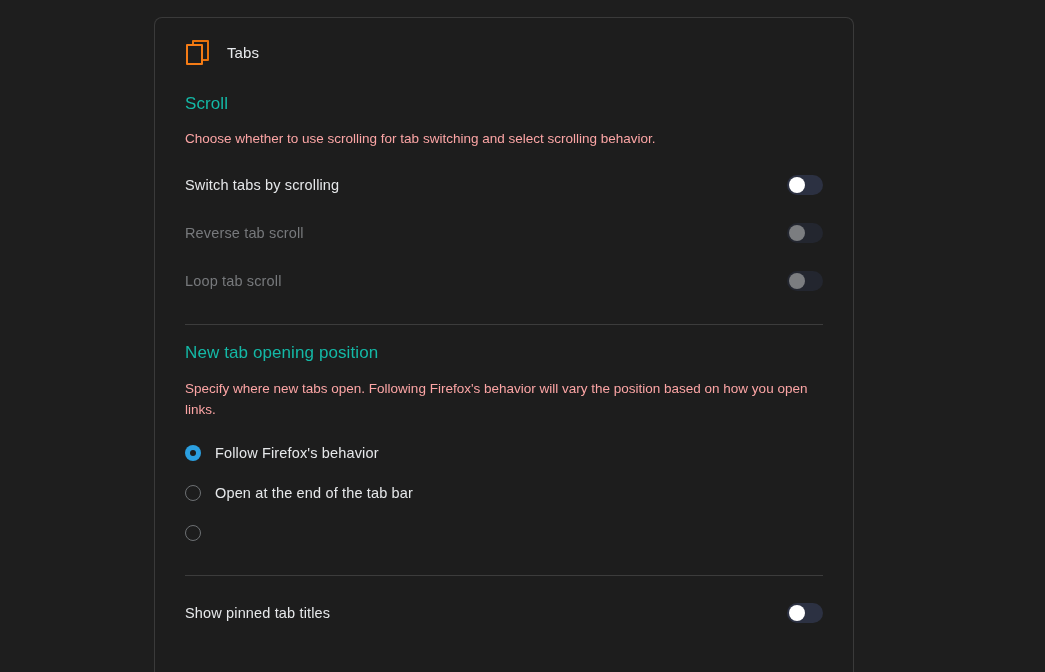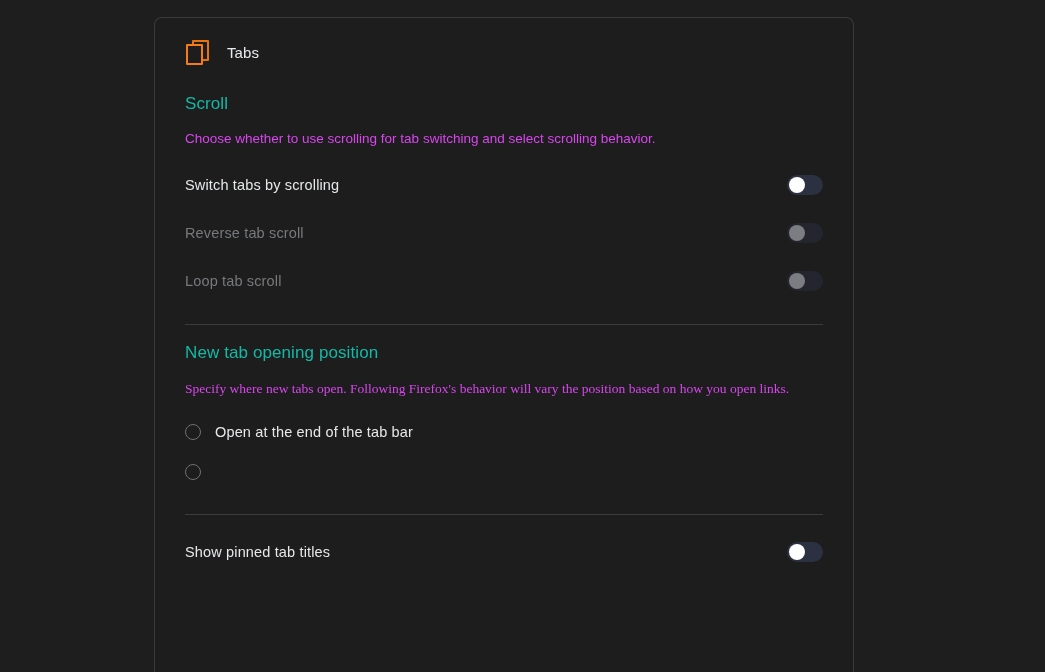--- a/index.html
+++ b/index.html
@@ -77,21 +77,21 @@
   
   .section-heading {
     font-size: 17px;
     font-weight: 400;
     color: #14b8a6;
     letter-spacing: .1px;
   }
 
   .section-desc {
     font-size: 13.5px;
-    color: #d946ef;
+    color: #fca5a5;
     line-height: 1.55;
     max-width: 640px;
   }
 
   .divider {
     height: 1px;
     background: #3c3c3c;
     border: none;
   }
 
@@ -175,21 +175,21 @@
   }
 
   
   .sp-scroll-head { margin-top: 24px; }
   .sp-scroll-desc { margin-top: 15px; }
   .row-scroll-1   { margin-top: 18px; text-align: center; }
   .row-scroll-2   { margin-top: 14px; gap: 8px; }
   .row-scroll-3   { margin-top: 14px; }
   .div-1          { margin-top: 26px; }
   .sp-newtab-head { margin-top: 18px; }
-  .sp-newtab-desc { margin-top: 16px; font-family: Liberation Serif, serif; }
+  .sp-newtab-desc { margin-top: 16px; }
   .sp-radios      { margin-top: 12px; }
   .div-2          { margin-top: 22px; }
   .sp-other-head  { margin-top: 18px; }
   .row-other-1    { margin-top: 20px; }
 </style>
 </head>
 <body>
 
 <div class="panel">
 
@@ -227,20 +227,24 @@
   </div>
 
   <hr class="divider div-1">
 
   <div class="section-heading sp-newtab-head">New tab opening position</div>
 
   <div class="section-desc sp-newtab-desc">Specify where new tabs open. Following Firefox's behavior will vary the position based on how you open links.</div>
 
   <div class="radio-group sp-radios">
 
+    <div class="radio-row">
+      <span class="radio checked"></span>
+      <span class="radio-label">Follow Firefox's behavior</span>
+    </div>
 
     <div class="radio-row">
       <span class="radio"></span>
       <span class="radio-label">Open at the end of the tab bar</span>
     </div>
 
     <div class="radio-row">
       <span class="radio"></span>
     </div>
 

